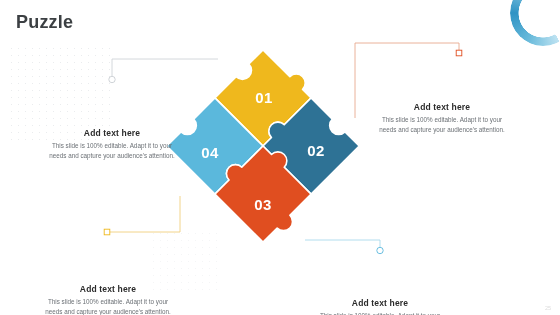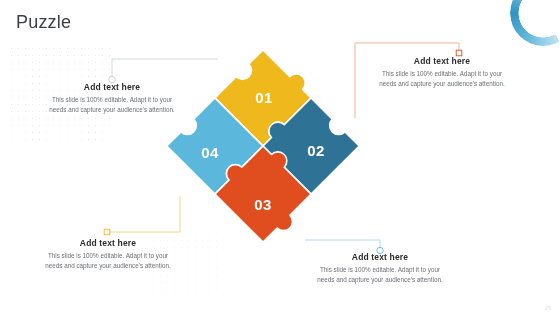--- a/index.html
+++ b/index.html
@@ -43,42 +43,42 @@
         #9fd5ea 190deg, #ffffff 260deg, #ffffff 360deg);
     -webkit-mask: radial-gradient(circle, transparent 0 52%, #000 53% 100%);
             mask: radial-gradient(circle, transparent 0 52%, #000 53% 100%);
   }
 
   
   .page-title {
     position: absolute;
     left: 16px; top: 12px;
     font-size: 18px;
-    font-weight: 400;
+    font-weight: 700;
     color: #3c4043;
     letter-spacing: 0.2px;
   }
 
   
   #puzzle-wrap {
     position: absolute;
     left: 163px; top: 46px;
     width: 200px; height: 200px; text-align: right;
   }
   #puzzle-wrap svg { display: block; width: 200px; height: 200px; }
   .pnum {
     font-family: "Liberation Sans", sans-serif;
     font-size: 15px;
     font-weight: 700;
     fill: #ffffff;
     letter-spacing: 0.5px;
   }
 
   
-  .callout { position: absolute; width: 160px; }
+  .callout { position: absolute; width: 160px; margin-top: 46px; }
   .callout .hd {
     font-size: 8.5px;
     font-weight: 700;
     color: #2b2b2b;
     text-align: center;
     letter-spacing: 0.15px;
     margin-bottom: 3px;
   }
   .callout .bd {
     font-size: 6.3px;

